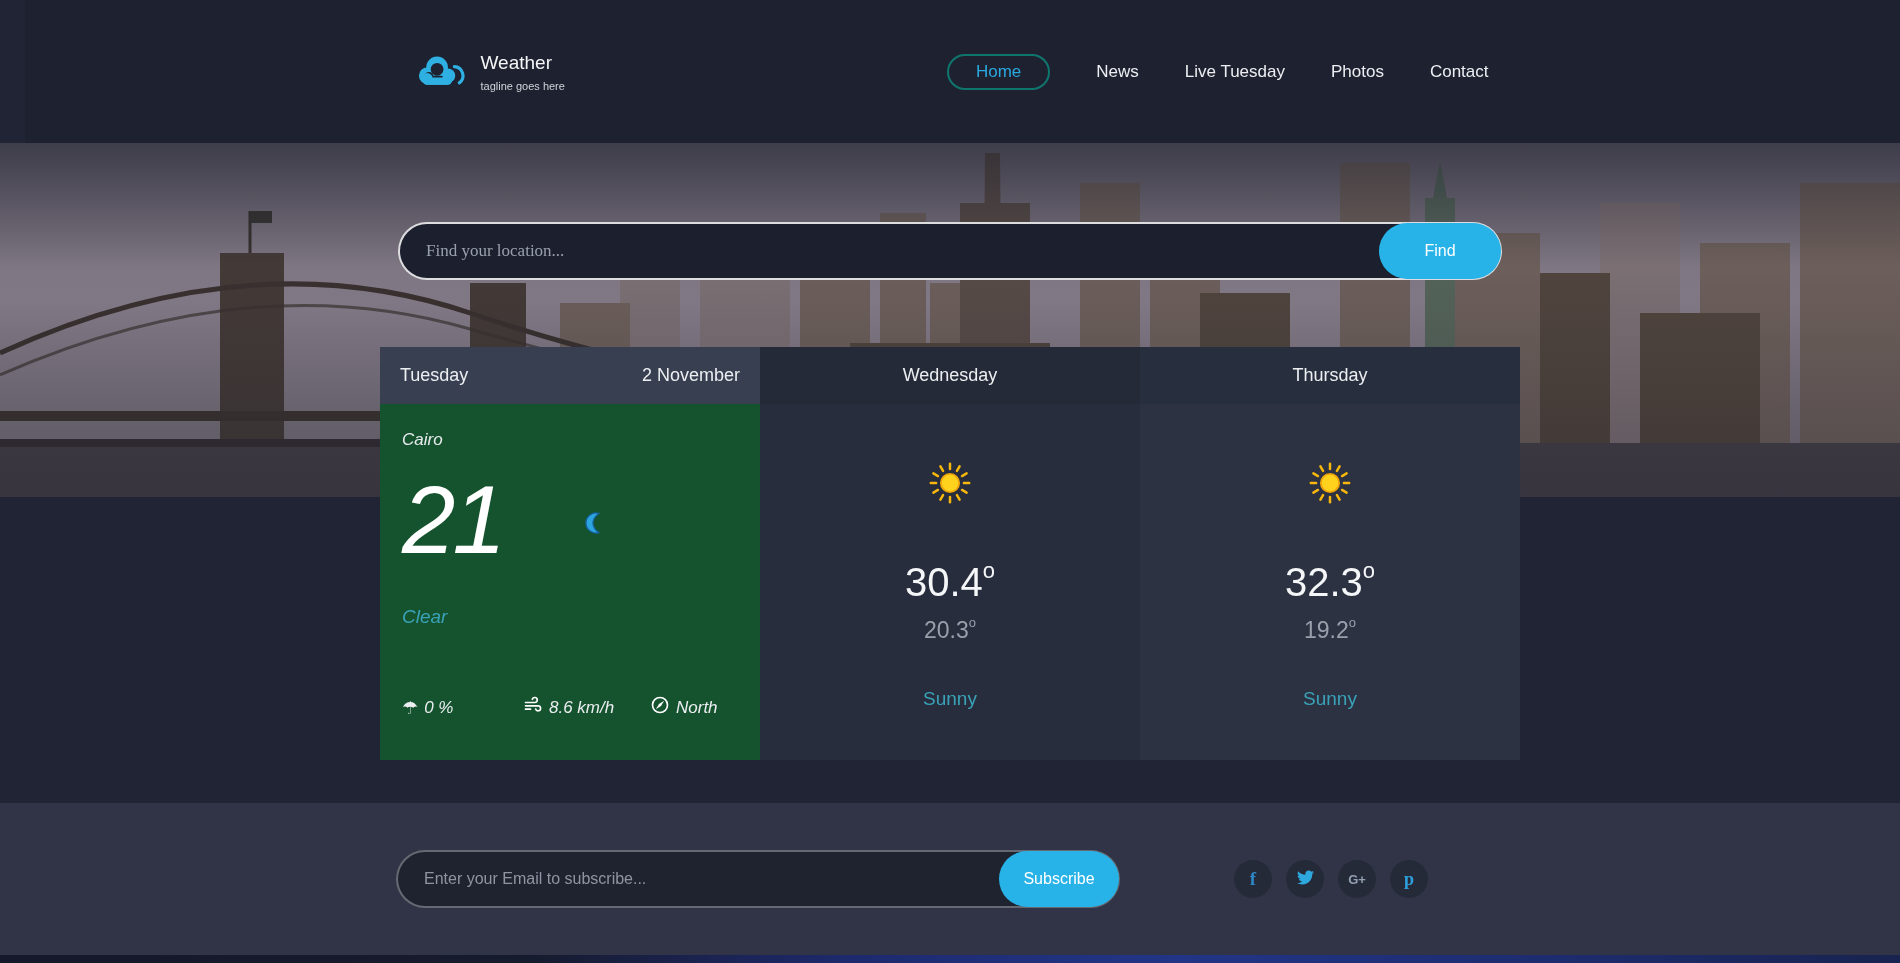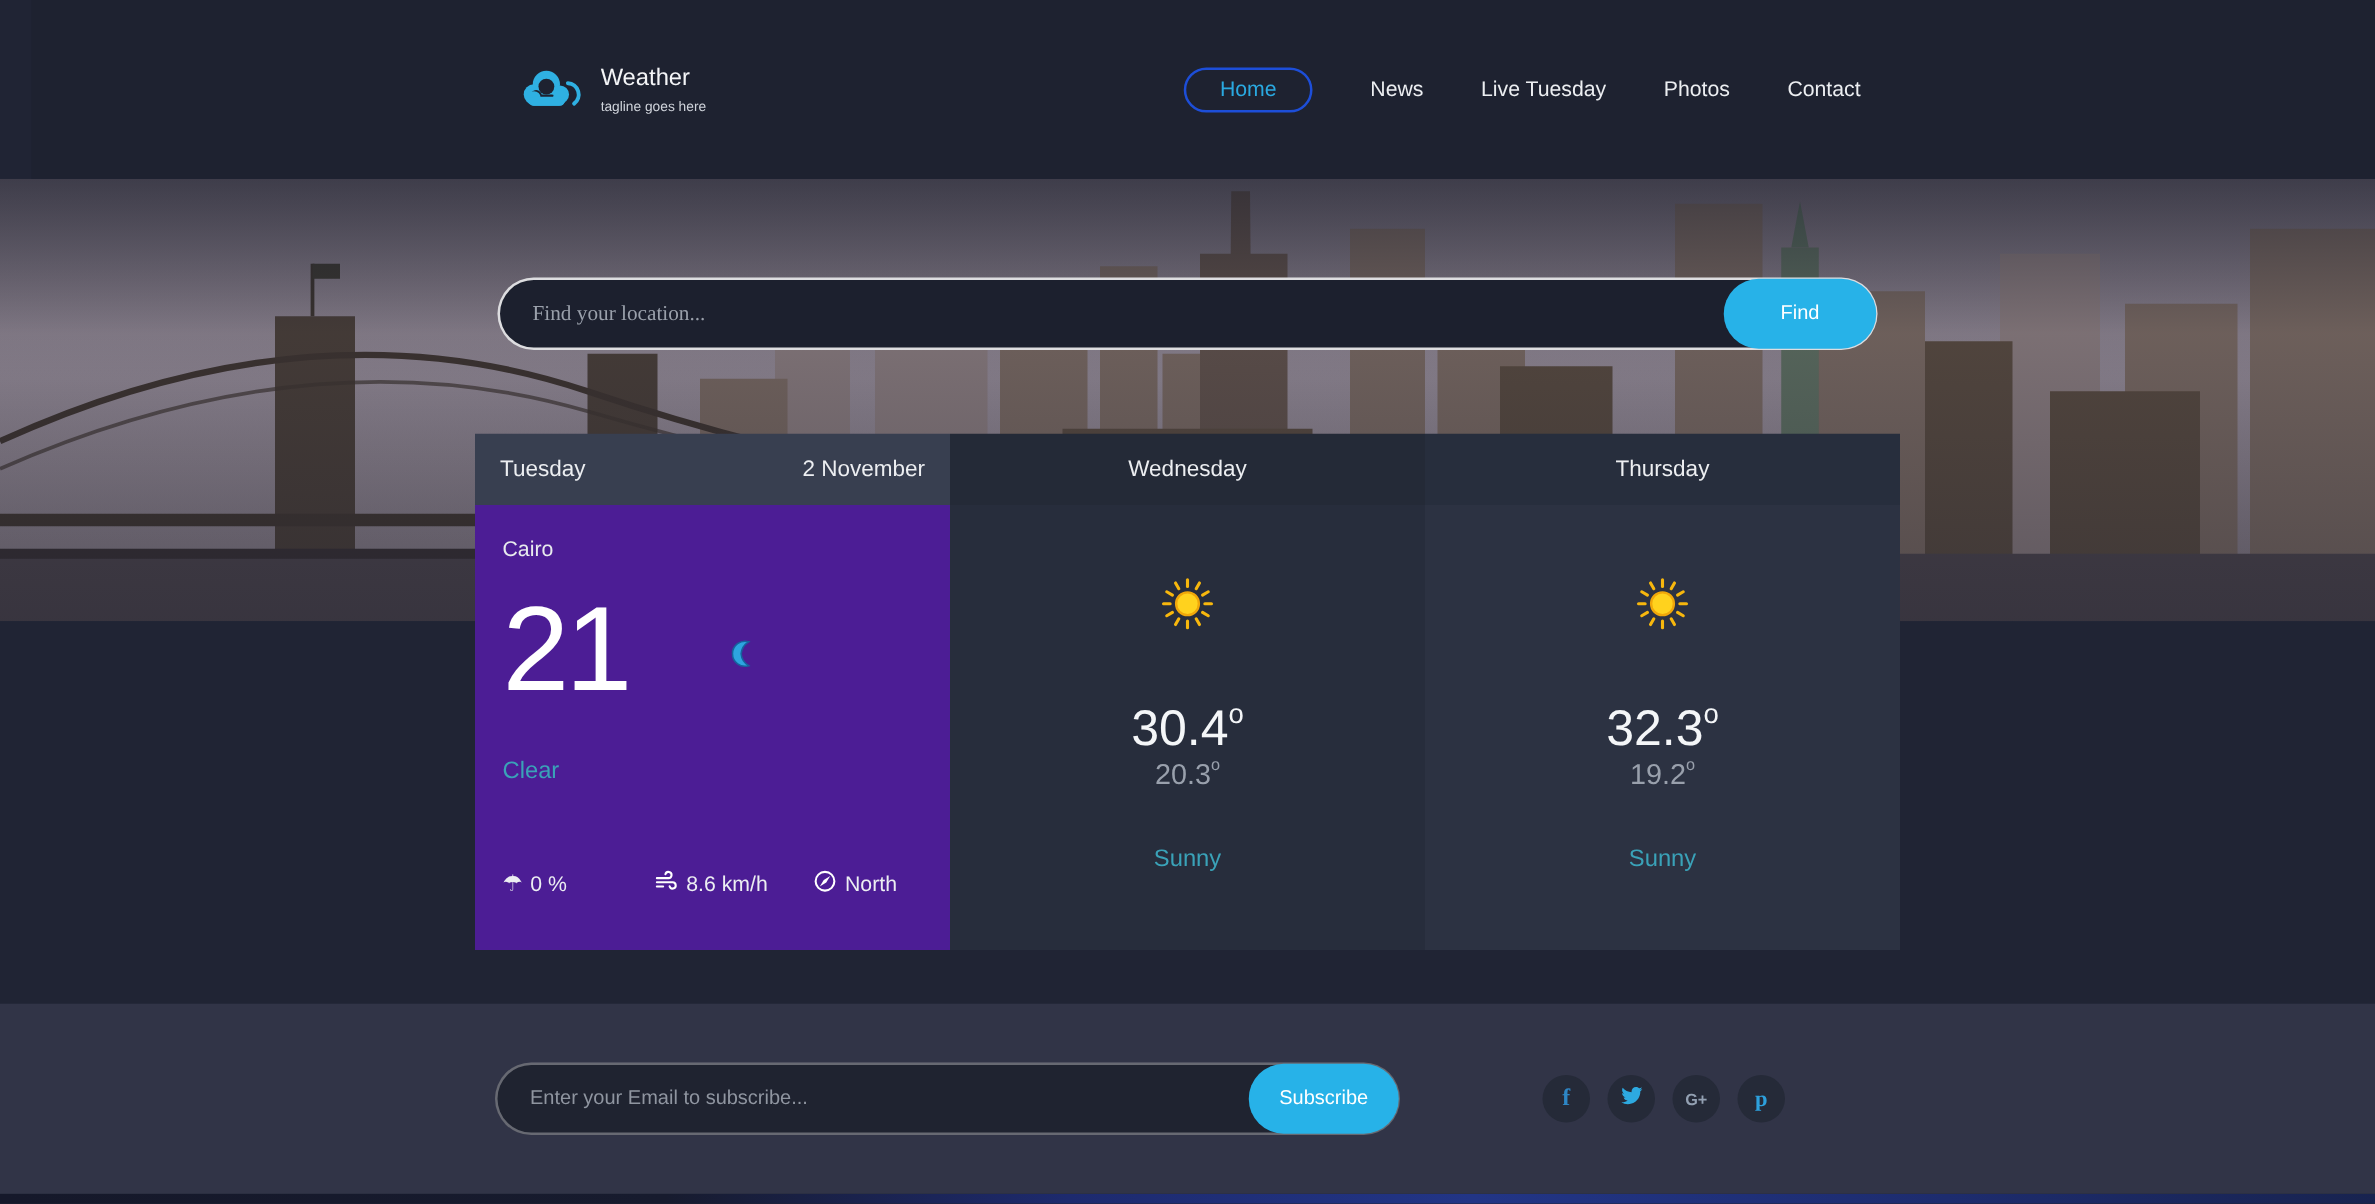--- a/index.html
+++ b/index.html
@@ -9,21 +9,21 @@
 
   
   header { height:143px; background:#1e2230; position:relative; z-index:5;margin-left:25px; }
   .hrow { height:100%; display:flex; align-items:center; }
   .brand { display:flex; align-items:center; gap:14px; margin-left:16px; }
   .logo svg { display:block; }
   .bname { color:#f4f5f7; font-size:19px; }
   .btag  { color:#cfd3da; font-size:11px; margin-top:6px; }
   nav { margin-left:auto; margin-right:44px; display:flex; align-items:center; gap:46px; }
   .nlink { color:#eceef1; font-size:17px; text-decoration:none; cursor:pointer; }
-  .nlink.active { color:#2aa9e0; border:2px solid #1d4ed8; border-radius:18px; padding:6px 27px; }
+  .nlink.active { color:#2aa9e0; border:2px solid #0f766e; border-radius:18px; padding:6px 27px; }
 
   
   main { position:relative; height:660px; background:#202434; }
   .hero-bg { position:absolute; top:0; left:0; width:1900px; height:354px; overflow:hidden; }
   .hero-bg svg { display:block; width:1900px; height:354px; }
   .content { z-index:2; padding-top:79px; }
 
   .searchbar { position:relative; margin:0 18px; height:58px; border-radius:30px;
     background:#1c202e; border:2px solid rgba(255,255,255,0.85); display:flex; align-items:center; }
   .searchbar input { flex:1; background:transparent; border:none; outline:none;
@@ -31,41 +31,41 @@
   .searchbar input::placeholder { color:#9aa0ab; }
   .find-btn { position:absolute; right:-1px; top:-1px; bottom:-1px; width:122px; border:none;
     border-radius:28px; background:#27b2e8; color:#fff; font-size:16px; cursor:pointer; font-family:inherit; }
 
   .cards { margin-top:67px; display:grid; grid-template-columns:1fr 1fr 1fr; height:413px; }
   .card { display:flex; flex-direction:column; }
   .chead { height:57px; display:flex; align-items:center; font-size:18px; color:#eceef1; flex:none; }
   .cbody { flex:1; display:flex; flex-direction:column; }
 
   .c1 .chead { background:#383f50; justify-content:space-between; padding:0 20px; }
-  .c1 .cbody { background:#4c1d95; padding:26px 22px 40px; }
+  .c1 .cbody { background:#14532d; padding:26px 22px 40px;font-style:italic; }
   .city { color:#e8ebee; font-size:17px; }
   .temp-row { display:flex; align-items:center; margin-top:26px; }
   .big-temp { color:#ffffff; font-size:96px; line-height:0.92; letter-spacing:-3px; font-weight:400; }
   .moon { margin-left:82px; margin-top:10px; }
   .cond { color:#3aa2b8; font-size:19px; }
   .c1 .cond { margin-top:42px; }
   .stats { margin-top:auto; display:grid; grid-template-columns:121px 127px auto;
     color:#eceef2; font-size:17px; align-items:center; }
   .stat { display:flex; align-items:center; gap:6px; white-space:nowrap; }
   .glyph { font-family:"DejaVu Sans",sans-serif; font-size:18px; line-height:1; }
 
   .c2 .chead { background:#242a37; justify-content:center; }
   .c2 .cbody { background:#272d3c; }
   .c3 .chead { background:#272e3d; justify-content:center; }
   .c3 .cbody { background:#2c3242; }
   .cday .cbody { align-items:center; text-align:center; }
   .sun { margin-top:56px; }
   .high { margin-top:50px; color:#f4f6f8; font-size:40px; }
   .high sup { font-size:22px; position:relative; top:-4px; }
-  .low { color:#99a0ac; font-size:23px; }
+  .low { margin-top:12px; color:#99a0ac; font-size:23px; }
   .low sup { font-size:13px; position:relative; top:-2px; }
   .cday .cond { margin-top:44px; }
 
   
   footer { height:152px; background:#313447; display:flex; align-items:center; position:relative; }
   .frow { display:flex; align-items:center; }
   .subscribe { position:relative; width:724px; height:58px; border-radius:29px; margin-left:16px;
     background:#1f2330; border:2px solid rgba(255,255,255,0.32); display:flex; align-items:center; }
   .subscribe input { flex:1; background:transparent; border:none; outline:none;
     color:#ffffff; font-size:16px; padding:0 140px 0 26px; font-family:inherit; }

